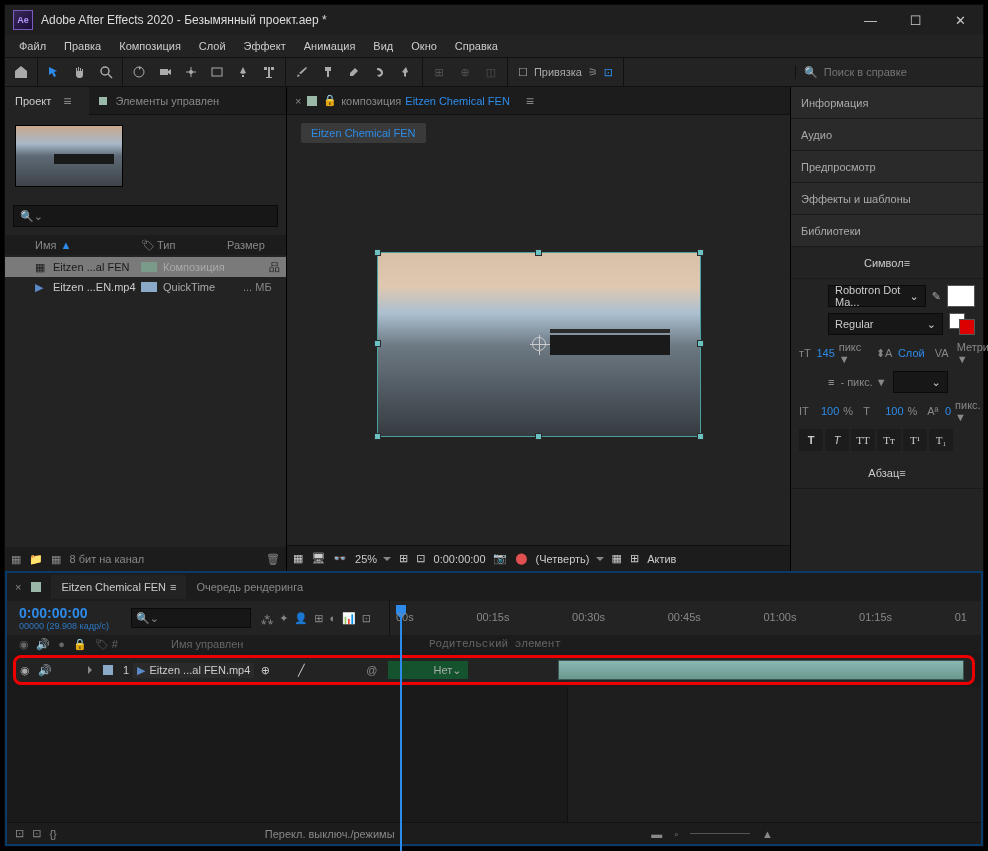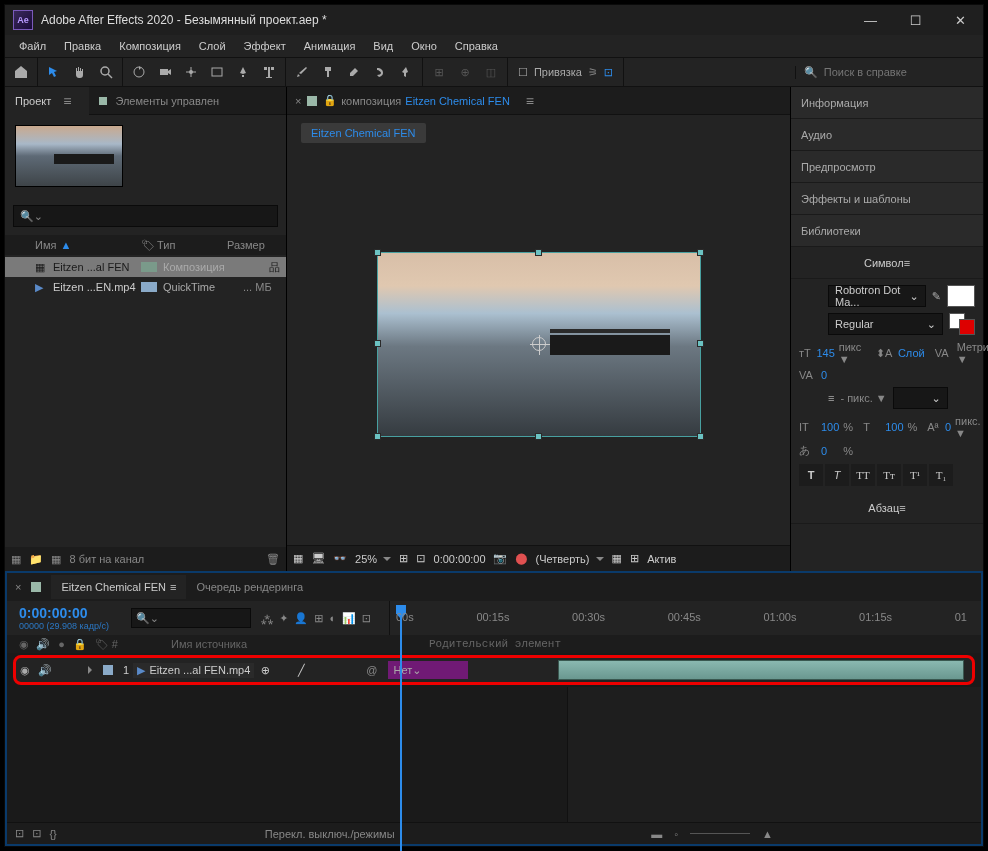--- a/index.html
+++ b/index.html
@@ -84,21 +84,21 @@
 .right-panels { width: 192px; background: #232323; display: flex; flex-direction: column; }
 .rp-section { height: 32px; border-bottom: 1px solid #1a1a1a; background: #2a2a2a; display: flex; align-items: center; padding: 0 10px; color: #aaa; }
 .rp-section.header { background: #232323; color: #ccc; justify-content: center; }
 .char-body { padding: 6px 8px; background: #232323; display: flex; flex-direction: column; gap: 6px; color: #aaa; }
 .char-row { display: flex; align-items: center; gap: 6px; padding-left: 29px; }
 .dropdown { flex: 1; height: 22px; background: #171717; border: 1px solid #0a0a0a; display: flex; align-items: center; padding: 0 6px; color: #ccc; justify-content: space-between; }
 .swatch { width: 28px; height: 22px; background: #fff; border:1px solid #555; }
 .swatch-pair { display:flex; }
 .swatch-pair .a { width:16px; height:16px; background:#fff; border:1px solid #555; }
 .swatch-pair .b { width:16px; height:16px; background:#d00; border:1px solid #555; margin-left:-6px; margin-top:6px; position:relative; }
-.char-grid { display: grid; grid-template-columns: 1fr 1fr 1fr; gap: 4px 10px; }
+.char-grid { display: grid; grid-template-columns: 1fr 1fr 1fr 1fr; gap: 14px 10px; }
 .char-cell { display: flex; align-items: center; gap: 4px; }
 .char-cell .val { color: #2d8ceb; flex:1; }
 .char-cell .unit { color: #888; }
 .char-cell .ic { color: #888; width:18px; }
 .faux-row { display: flex; gap: 2px; }
 .faux-btn { width: 24px; height: 22px; background: #1c1c1c; display: flex; align-items: center; justify-content: center; color: #ccc; font-family: Georgia, serif; }
 
 
 .timeline { height: 275px; background: #1a1a1a; border: 2px solid #0a3a6a; display: flex; flex-direction: column; }
 .tl-tabs { height: 28px; display: flex; align-items: center; background: #1c1c1c; padding-left: 8px; gap: 10px; }
@@ -114,21 +114,21 @@
 .playhead { position: absolute; left: 6px; top: 4px; width: 10px; height: 14px; background: #2d8ceb; clip-path: polygon(0 0,100% 0,100% 60%,50% 100%,0 60%); }
 .playhead-line { position: absolute; left: 10px; top: 14px; width: 2px; height: 240px; background: #2d8ceb; z-index: 5; }
 .tl-cols { height: 18px; display: flex; align-items: center; background: #1c1c1c; color: #666; padding-left: 8px; position: relative; }
 .tl-cols .c { padding: 0 4px; }
 .tl-cols .srcname { position:absolute; left:160px; }
 .tl-cols .parent { position:absolute; left:418px;font-family:Liberation Mono, monospace; }
 .red-box { border: 3px solid #e00; border-radius: 8px; margin: 2px 6px; height: 30px; display: flex; align-items: center; background: #232323; position: relative; }
 .layer-row-left { display: flex; align-items: center; padding-left: 4px; gap: 4px; color: #ccc; width: 542px; }
 .eye { color: #aaa; width: 14px; }
 .mp4-chip { background: #2a2a2a; padding: 1px 4px; display:flex; align-items:center; gap:4px; }
-.parent-sel { width: 80px; height: 18px; background: #701a75; display:flex; align-items:center; padding:0 6px; color:#aaa; justify-content:flex-start; margin-left: 6px; }
+.parent-sel { width: 80px; height: 18px; background: #14532d; display:flex; align-items:center; padding:0 6px; color:#aaa; justify-content:flex-end; margin-left: 6px; }
 .track-bar { flex: 1; height: 20px; background: linear-gradient(to bottom,#8ab8b0,#6a9890); margin-right: 8px; border: 1px solid #3a5850; }
 .tl-fill { flex: 1; display: flex; }
 .tl-fill-left { width: 560px; background: #1a1a1a; }
 .tl-fill-right { flex: 1; background: #1e1e1e; border-left: 1px solid #111; position: relative; }
 .tl-bottom { height: 22px; background: #1c1c1c; display: flex; align-items: center; color: #888; padding: 0 8px; gap: 8px; border-top: 1px solid #111; }
 .tl-bottom .msg { flex: 0 0 auto; margin-left: 200px; }
 .zoom-slider { display: flex; align-items: center; gap: 12px; margin-left: auto; margin-right: 200px; }
 
 
 svg { display: block; }
@@ -505,21 +505,21 @@
           <span>01</span>
         </div>
       </div>
     </div>
     <div class="tl-cols">
       <span class="c">◉</span>
       <span class="c">🔊</span>
       <span class="c">●</span>
       <span class="c">🔒</span>
       <span class="c">🏷 #</span>
-      <span class="c srcname">Имя источника</span>
+      <span class="c srcname">Имя управлен</span>
       <span class="c parent">Родительский элемент</span>
     </div>
     <div class="red-box">
       <div class="layer-row-left">
         <span class="eye">◉</span>
         <span class="eye">🔊</span>
         <span style="width:28px"></span>
         <span class="tri-r"></span>
         <span style="width:10px;height:10px;background:#8aaac8;display:inline-block"></span>
         <span style="width:12px;text-align:right">1</span>

